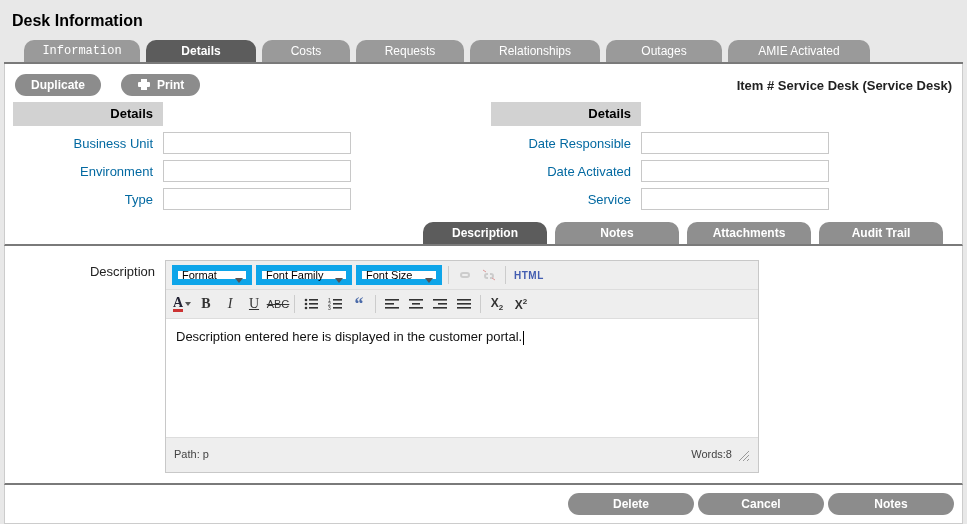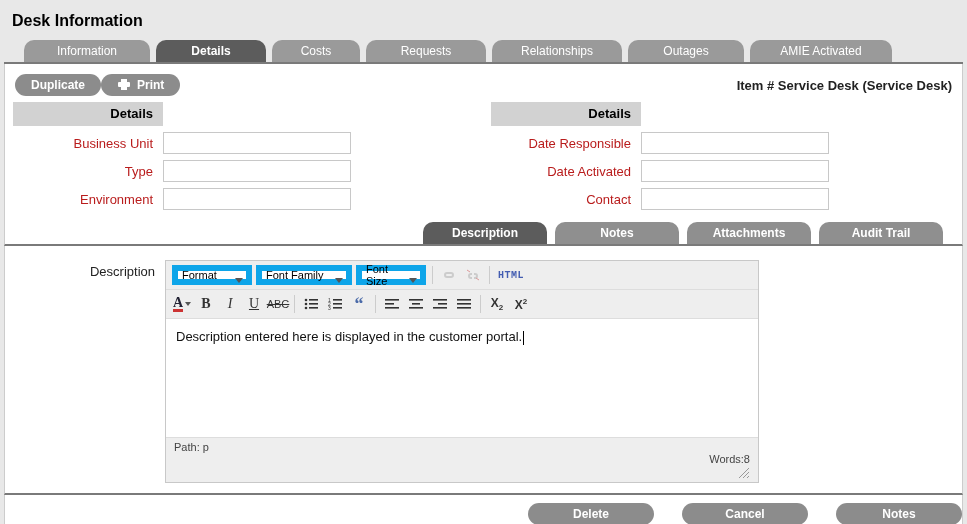--- a/index.html
+++ b/index.html
@@ -2,53 +2,53 @@
 <html><head>
 <meta charset="utf-8">
 <style>
   * { box-sizing: border-box; margin: 0; padding: 0; }
   body { font-family: Arial, Helvetica, sans-serif; font-size: 12px; background: #e8e8e8; color: #000; }
   .page { width: 967px; height: 524px; background: #e8e8e8; position: relative; padding: 6px 4px; }
   .title { font-size: 16px; font-weight: bold; padding: 6px 8px 10px 8px; }
   .tabs-row { display: flex; gap: 6px; padding: 0 20px; position: relative; border-bottom: 2px solid #7a7a7a; }
   .tab { height: 22px; line-height: 22px; font-size: 12px; color: #fff; text-align: center; border-radius: 10px 10px 0 0; background: #9a9a9a; cursor: pointer; }
   .tab.active { background: #5c5c5c; font-weight: bold; }
-  .w1 { width: 126px; } .w2 { width: 110px; } .w3 { width: 88px; } .w4 { width: 120px; }
+  .w1 { width: 116px; font-family: Liberation Mono, monospace; } .w2 { width: 110px; } .w3 { width: 88px; } .w4 { width: 108px; }
   .w5 { width: 130px; } .w6 { width: 116px; } .w7 { width: 142px; }
   .panel { background: #fff; padding: 8px 8px 4px 8px; border-left: 1px solid #ccc; border-right: 1px solid #ccc; }
-  .action-row { display: flex; align-items: center; padding: 2px 2px 6px 2px; }
+  .action-row { display: flex; align-items: center; gap: 20px; padding: 2px 2px 6px 2px; }
   .pill { background: #8c8c8c; color: #fff; border-radius: 11px; height: 22px; line-height: 22px; padding: 0 16px; font-size: 12px; cursor: pointer; font-weight: bold; display: inline-flex; align-items: center; gap: 6px; }
   .item-title { margin-left: auto; font-weight: bold; font-size: 13px; color: #222; }
   .details-grid { display: flex; gap: 10px; }
   .details-col { flex: 0 0 468px; }
   .details-col.right { flex: 0 0 460px; }
   .details-head { background: #d2d2d2; height: 24px; line-height: 24px; font-weight: bold; font-size: 13px; text-align: right; padding-right: 10px; width: 150px; }
   .field-row { display: flex; align-items: center; margin-top: 6px; }
-  .field-label { width: 150px; text-align: right; padding-right: 10px; font-size: 13px; color: #b91c1c; }
+  .field-label { width: 150px; text-align: right; padding-right: 10px; font-size: 13px; color: #0369a1; }
   .field-input { width: 188px; height: 22px; border: 1px solid #c8c8c8; background: #fff; padding: 2px 4px; font-size: 12px; }
   .subtabs { display: flex; gap: 8px; padding: 0 0 0 418px; background: #fff; border-bottom: 2px solid #7a7a7a; border-left: 1px solid #ccc; border-right: 1px solid #ccc; }
   .subtab { height: 22px; line-height: 22px; font-size: 12px; color: #fff; text-align: center; border-radius: 10px 10px 0 0; background: #8f8f8f; cursor: pointer; width: 124px; font-weight: bold; }
   .subtab.active { background: #5c5c5c; }
   .desc-area { background: #fff; padding: 14px 10px 10px 10px; border-left: 1px solid #ccc; border-right: 1px solid #ccc; border-bottom: 2px solid #7a7a7a; }
   .desc-row { display: flex; }
   .desc-label { width: 150px; text-align: right; padding-right: 10px; font-size: 13px; color: #222; padding-top: 4px; }
   .editor { width: 594px; border: 1px solid #c8c8c8; background: #eee; }
   .toolbar1, .toolbar2 { background: #eee; padding: 4px 6px; border-bottom: 1px solid #ddd; display: flex; align-items: center; gap: 4px; }
   .tselect { height: 20px; border: 6px solid #0ea5e9; background: #fff; font-size: 11px; padding: 0 14px 0 4px; position: relative; display: inline-flex; align-items: center; cursor: pointer; }
   .tselect::after { content:''; position:absolute; right:3px; top:7px; border-left:4px solid transparent; border-right:4px solid transparent; border-top:5px solid #555; }
   .tsep { width: 1px; height: 18px; background: #ccc; margin: 0 2px; }
   .ticon { width: 20px; height: 20px; display: inline-flex; align-items: center; justify-content: center; cursor: pointer; color: #333; font-size: 13px; }
   .ticon.dis { color: #bbb; }
-  .htmlbtn { color: #435db1; font-size: 10px; font-weight: bold; letter-spacing: 0.5px; cursor: pointer; padding: 0 2px; font-family: Liberation Mono, monospace; }
+  .htmlbtn { color: #435db1; font-size: 10px; font-weight: bold; letter-spacing: 0.5px; cursor: pointer; padding: 0 2px; }
   .editor-body { background: #fff; height: 118px; padding: 10px 10px; font-size: 13px; color: #111; font-family: Arial; position: relative; }
   .cursor { display: inline-block; width: 1px; height: 14px; background: #000; vertical-align: middle; margin-left: 1px; }
-  .editor-foot { background: #eee; display: flex; padding: 3px 8px; font-size: 11px; color: #444; border-top: 1px solid #ddd; flex-direction: column; }
+  .editor-foot { background: #eee; display: flex; padding: 10px 8px; font-size: 11px; color: #444; border-top: 1px solid #ddd; }
   .editor-foot .wc { margin-left: auto; }
   .resize-handle { width: 14px; height: 14px; align-self: flex-end; margin-left: 4px; }
-  .btn-row { background: #fff; padding: 8px 0; display: flex; justify-content: flex-end; gap: 28px; border-left: 1px solid #ccc; border-right: 1px solid #ccc; border-bottom: 1px solid #ccc; }
+  .btn-row { background: #fff; padding: 8px 8px; display: flex; justify-content: flex-end; gap: 4px; border-left: 1px solid #ccc; border-right: 1px solid #ccc; border-bottom: 1px solid #ccc; }
   .action-btn { background: #8c8c8c; color: #fff; border-radius: 11px; height: 22px; line-height: 22px; width: 126px; text-align: center; font-size: 12px; cursor: pointer; font-weight: bold; }
   svg { display: block; }
   .arrow-down { border-left:3px solid transparent; border-right:3px solid transparent; border-top:4px solid #555; display:inline-block; margin-left:2px; vertical-align: middle; }
 </style>
 </head>
 <body>
 
 <div class="page">
   <div class="title">Desk Information</div>
 
@@ -77,40 +77,40 @@
     </div>
 
     <div class="details-grid">
       <div class="details-col">
         <div class="details-head">Details</div>
         <div class="field-row">
           <div class="field-label">Business Unit</div>
           <input class="field-input" value="" style="">
         </div>
         <div class="field-row">
+          <div class="field-label">Environment</div>
+          <input class="field-input" value="" style="">
+        </div>
+        <div class="field-row">
           <div class="field-label">Type</div>
-          <input class="field-input" value="" style="">
-        </div>
-        <div class="field-row">
-          <div class="field-label">Environment</div>
           <input class="field-input" value="" style="">
         </div>
       </div>
       <div class="details-col right">
         <div class="details-head">Details</div>
         <div class="field-row">
           <div class="field-label">Date Responsible</div>
           <input class="field-input" value="" style="">
         </div>
         <div class="field-row">
           <div class="field-label">Date Activated</div>
           <input class="field-input" value="" style="">
         </div>
         <div class="field-row">
-          <div class="field-label">Contact</div>
+          <div class="field-label">Service</div>
           <input class="field-input" value="" style="">
         </div>
       </div>
     </div>
     <div style="height:8px"></div>
   </div>
 
   <div class="subtabs">
     <div class="subtab active">Description</div>
     <div class="subtab">Notes</div>
@@ -122,21 +122,21 @@
     <div class="desc-row">
       <div class="desc-label">Description</div>
       <div class="editor">
         <div class="toolbar1">
           <span class="tselect" style="width:80px">
               <span>Format</span>
             </span>
           <span class="tselect" style="width:96px">
               <span>Font Family</span>
             </span>
-          <span class="tselect" style="width:70px">
+          <span class="tselect" style="width:86px">
               <span>Font Size</span>
             </span>
           <span class="tsep"></span>
           <span class="ticon dis">
               <svg width="16" height="10" viewBox="0 0 16 10">
                 <path d="M3 5a3 3 0 013-3h2v2H6a1 1 0 000 2h2v2H6a3 3 0 01-3-3zm5-3h2a3 3 0 010 6H8V6h2a1 1 0 000-2H8V2z" fill="#ccc"></path>
               </svg>
             </span>
           <span class="ticon dis">
               <svg width="16" height="12" viewBox="0 0 16 12">

